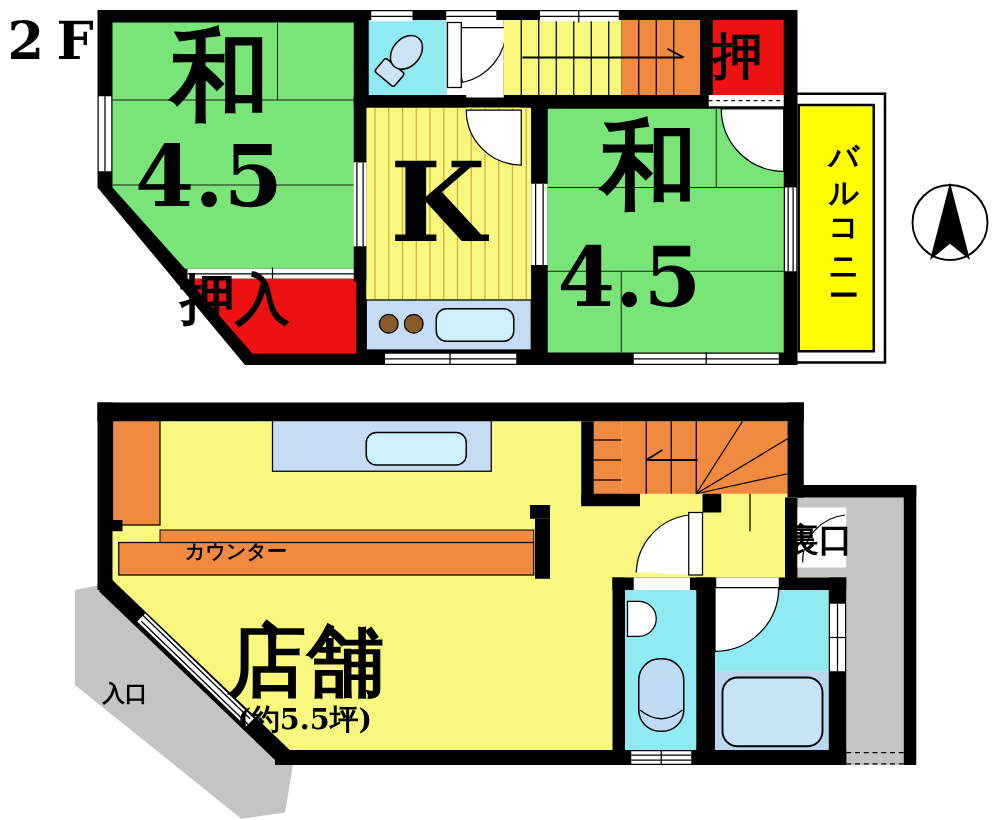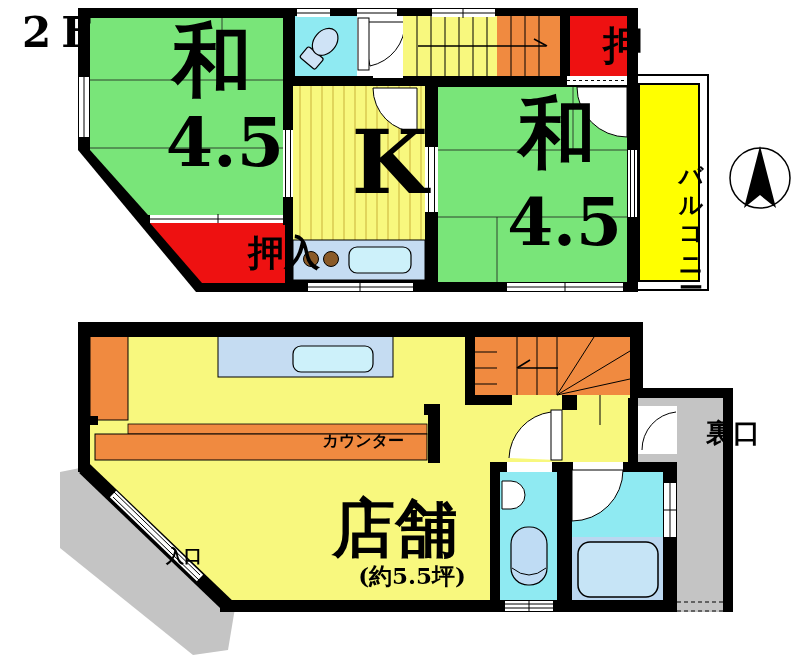--- a/index.html
+++ b/index.html
@@ -1,20 +1,20 @@
 <!DOCTYPE html>
 <html><head>
 <meta charset="utf-8">
 <style>
   html,body{margin:0;padding:0;background:#fff;}
   #plan{position:relative;width:800px;height:656px;background:#ffffff;overflow:hidden;
         font-family:"DejaVu Serif","Liberation Serif",serif;}
   #plan svg{position:absolute;left:0;top:0;}
-  .lbl{position:absolute;color:#000;font-weight:bold;line-height:1;text-align:right;
-       white-space:nowrap;pointer-events:none;margin-left:16px;}
+  .lbl{position:absolute;color:#000;font-weight:bold;line-height:1;text-align:left;
+       white-space:nowrap;pointer-events:none;}
   .floor-tag{font-size:42px;letter-spacing:10px;}
   .vert{writing-mode:vertical-rl;text-orientation:upright;white-space:normal;}
 </style>
 </head>
 <body>
 
 <div id="plan">
 <svg width="800" height="656" viewBox="0 0 800 656">
 
   <g>
@@ -271,21 +271,21 @@
   </g>
 </svg>
 
   <div class="lbl floor-tag" style="left:6px;top:12px;">2F</div>
   <div class="lbl" style="left:136px;top:20px;width:100px;font-size:80px;">和</div>
   <div class="lbl" style="left:108px;top:108px;width:160px;font-size:68px;">4.5</div>
   <div class="lbl" style="left:312px;top:118px;width:100px;font-size:88px;">K</div>
   <div class="lbl" style="left:480px;top:94px;width:100px;font-size:78px;">和</div>
   <div class="lbl" style="left:446px;top:189px;width:160px;font-size:66px;">4.5</div>
   <div class="lbl" style="left:570px;top:25px;width:57px;font-size:40px;">押</div>
-  <div class="lbl" style="left:144px;top:234px;width:160px;font-size:36px;">押入</div>
+  <div class="lbl" style="left:144px;top:218px;width:160px;font-size:44px;">押入</div>
   <div class="lbl vert" style="left:651px;top:98px;width:36px;height:180px;font-size:24px;letter-spacing:4px;">バルコニー</div>
 
   <div class="lbl" style="left:182px;top:497px;width:260px;font-size:63px;">店舗</div>
   <div class="lbl" style="left:190px;top:564px;width:260px;font-size:23px;">(約5.5坪)</div>
   <div class="lbl" style="left:148px;top:433px;width:240px;font-size:16px;">カウンター</div>
   <div class="lbl" style="left:82px;top:547px;width:104px;font-size:18px;">入口</div>
   <div class="lbl" style="left:628px;top:419px;width:116px;font-size:27px;">裏口</div>
 </div>
 
 </body></html>

